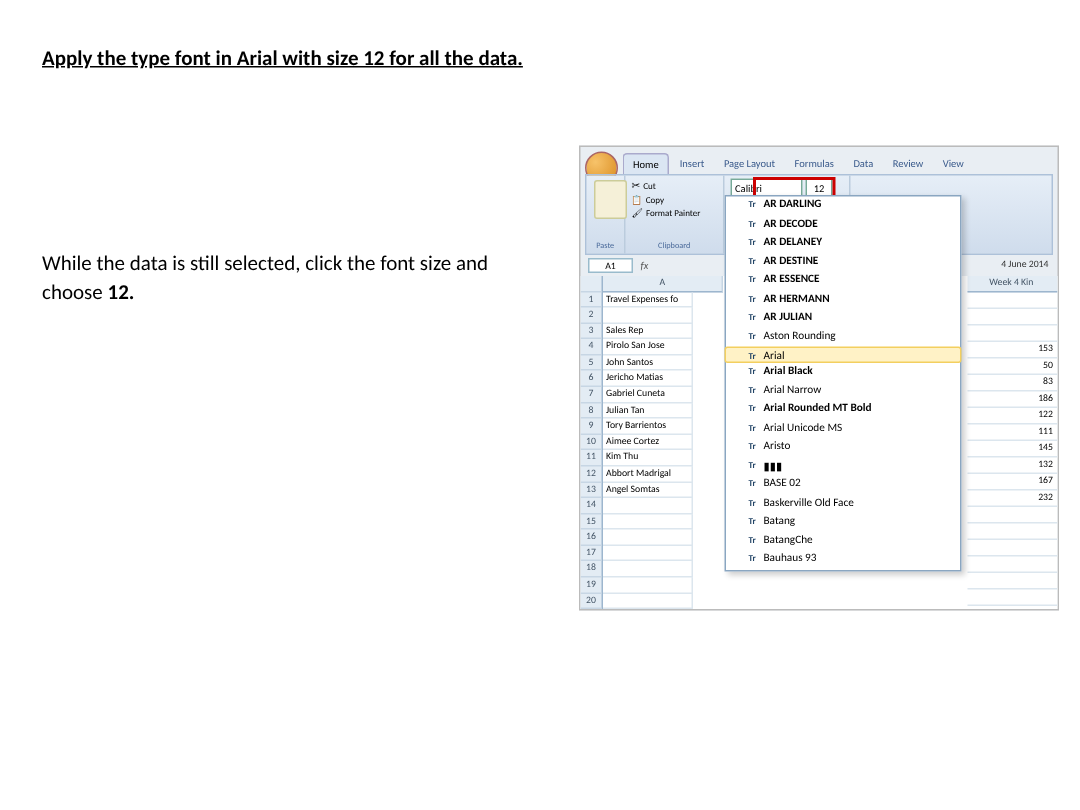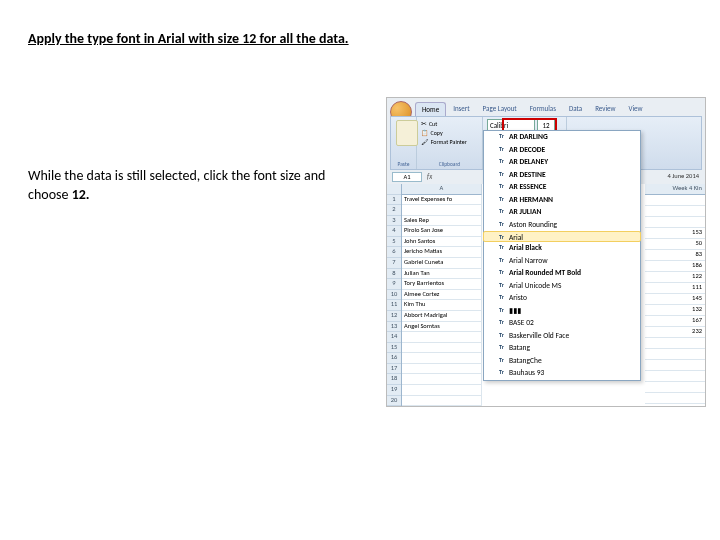--- a/index.html
+++ b/index.html
@@ -84,38 +84,38 @@
   
   .sheet {
     position: absolute; top: 86px; left: 0; right: 0; bottom: 0;
     background: #fff;
     display: flex;
   }
   .rowhdrs { display: flex; flex-direction: column; background: #e3ecf4; border-right: 1px solid #9db6ce; }
   .rowhdrs div { height: 11px; width: 14px; font-size: 6.5px; text-align: center; border-bottom: 1px solid #c7d6e4; color: #456; }
   .colA { display: flex; flex-direction: column; }
   .colA .hdr { height: 11px; background: #e3ecf4; border-bottom: 1px solid #9db6ce; border-right: 1px solid #c7d6e4; font-size: 6.5px; text-align: center; width: 80px; color: #456; }
-  .colA .cell { height: 11px; border-bottom: 1px solid #dce6ee; border-right: 1px solid #dce6ee; width: 80px; font-size: 6.5px; padding: 0 2px; white-space: nowrap; overflow: hidden; }
+  .colA .cell { height: 11px; border-bottom: 1px solid #dce6ee; border-right: 1px solid #dce6ee; width: 60px; font-size: 6.5px; padding: 0 2px; white-space: nowrap; overflow: hidden; }
   
   .font-dd {
     position: absolute; top: 32px; left: 96px; width: 158px;
     background: #fff; border: 1px solid #8aa6c1;
     box-shadow: 2px 2px 4px rgba(0,0,0,0.2);
     z-index: 5;
   }
   .font-dd .item {
     display: flex; align-items: flex-start; padding: 1px 15px; height: 12.5px;
     font-size: 7.5px; white-space: nowrap;
   }
   .font-dd .item.hl { background: #fff2c6; border: 1px solid #f3cf5f; height: 11px; border-radius: 2px; }
   .font-dd .tt { width: 10px; font-size: 6px; color: #246; font-weight: bold; }
   .font-dd .redframe { border: 2px solid #c00; margin: 0 -1px; }
   
   .colR { position: absolute; right: 0; top: 86px; width: 60px; background: #fff; }
-  .colR .hdr { height: 11px; background: #e3ecf4; border-bottom: 1px solid #9db6ce; font-size: 6.5px; text-align: right; padding-right: 3px; color: #456; }
+  .colR .hdr { height: 11px; background: #e3ecf4; border-bottom: 1px solid #9db6ce; font-size: 6.5px; text-align: right; padding-right: 16px; color: #456; }
   .colR .cell { height: 11px; border-bottom: 1px solid #dce6ee; font-size: 6.5px; text-align: right; padding-right: 3px; }
   .top-summary { position: absolute; top: 74px; right: 6px; font-size: 6.5px; color: #333; }
 </style>
 </head>
 <body>
 
 <div class="title">Apply the type font in Arial with size 12 for all the data.</div>
 
 <div class="content-row">
   <div class="instructions">

